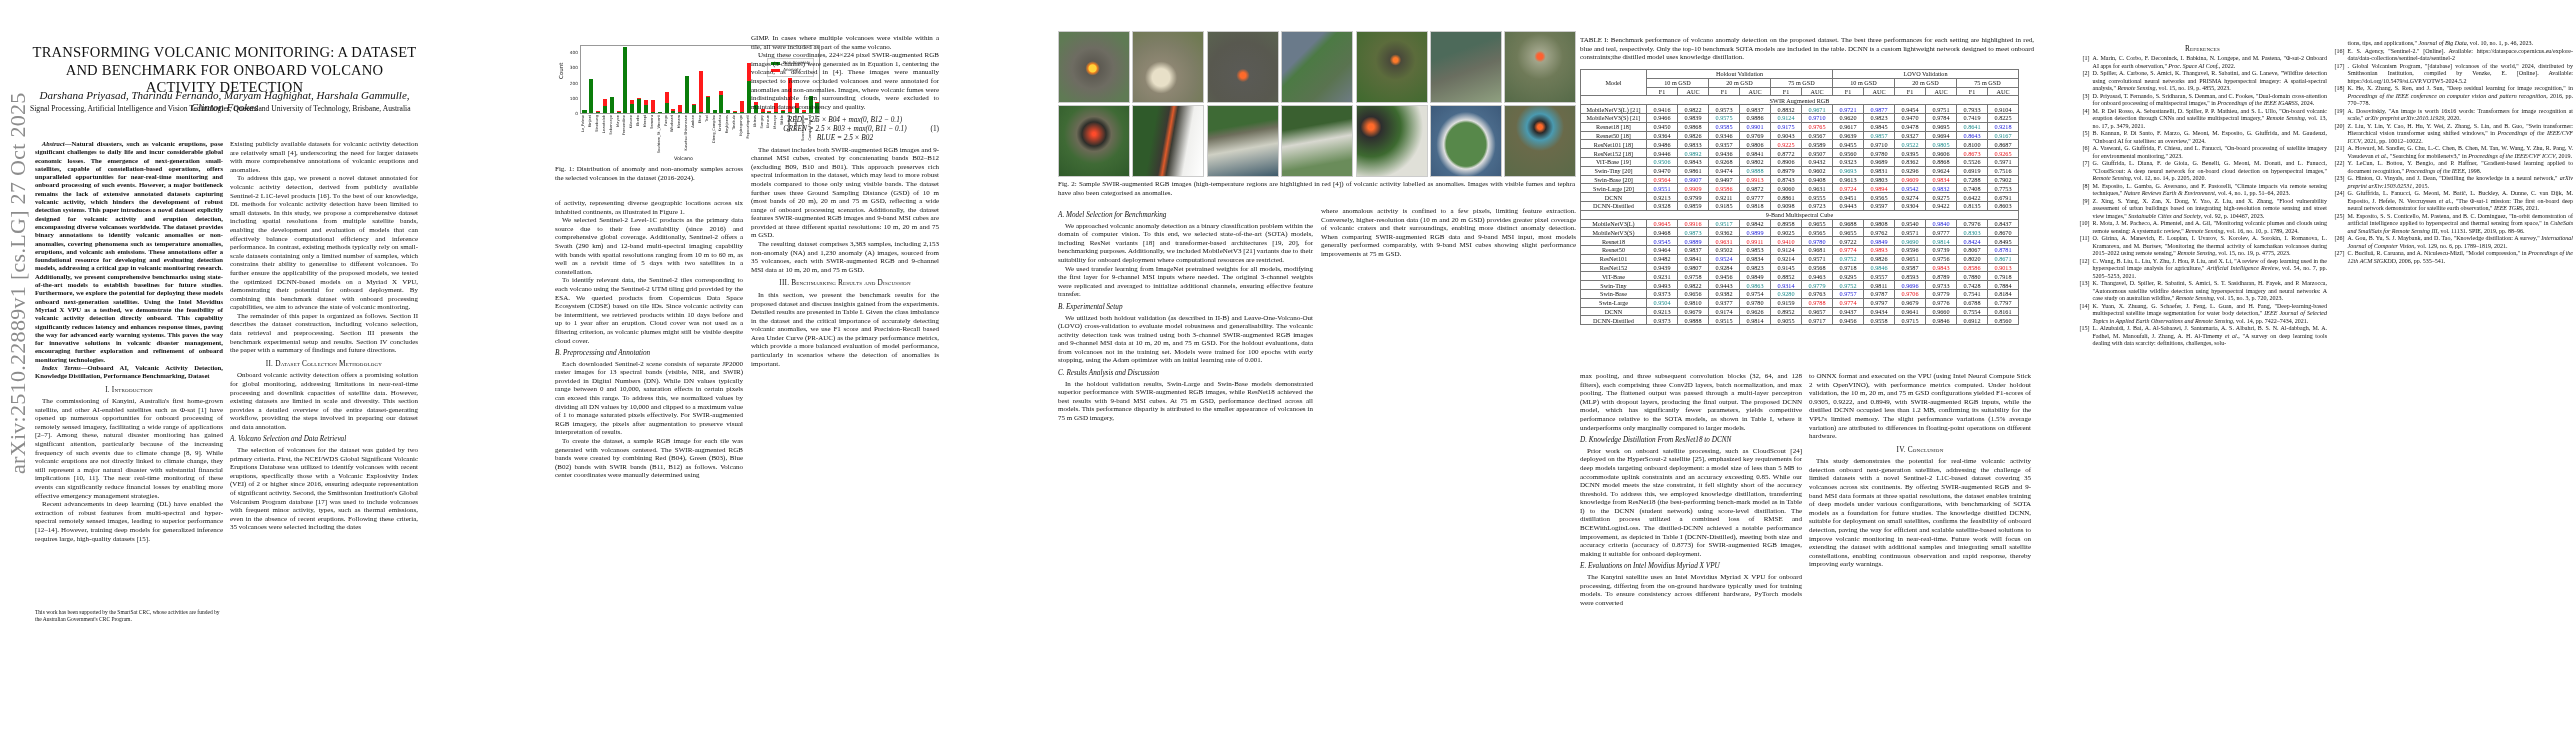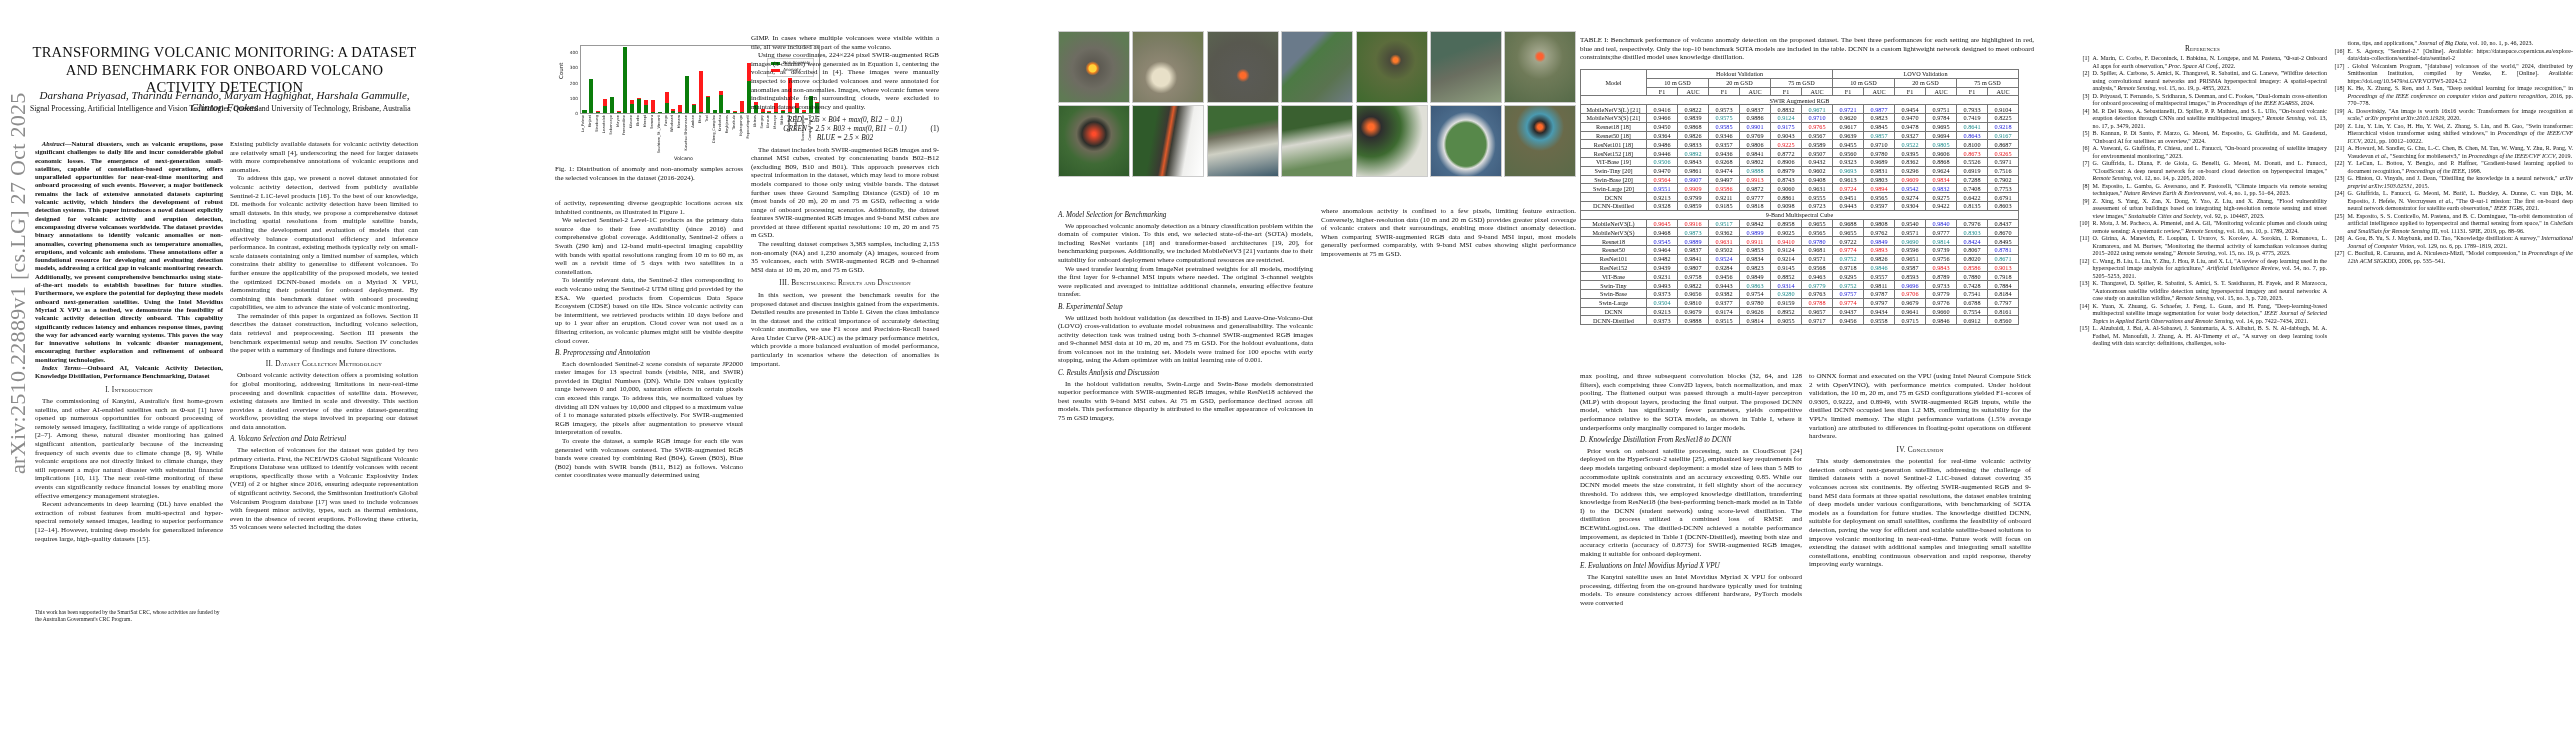--- a/index.html
+++ b/index.html
@@ -327,20 +327,21 @@
     <div style="background:linear-gradient(160deg,#4d6a5a 0 30%, #6a6e60 55%, #8fa080 100%);"></div>
     <div style="background:radial-gradient(circle at 50% 35%, #ff6030 0 5%, #a0a48a 10%, #6f7a58 40%, #556a48 100%);"></div>
     <div style="background:radial-gradient(circle at 50% 40%, #ff4a2a 0 3%, #2e2e2a 22%, #6b6a56 32%, #3f6a35 55%, #2f5a2a 100%);"></div>
     <div style="background:linear-gradient(100deg,#2f5a2a 0 30%, #3a3a32 45%, #e05a2a 50%, #3a3a32 55%, #f0f0ee 75%, #ffffff 100%);"></div>
     <div style="background:linear-gradient(170deg,#3e6a35 0 30%, #6e6e5c 40%, #cfd0c4 60%, #3e5a6a 100%);"></div>
     <div style="background:linear-gradient(170deg,#3a6030 0 30%, #d8d8d0 50%, #6a8c5a 80%);"></div>
     <div style="background:radial-gradient(circle at 20% 30%, #ff6a2a 0 4%, #2e2e2e 14%, #3d6a30 40%, #e0e0d8 70%);"></div>
     <div style="background:radial-gradient(ellipse at 50% 55%, #57884a 0 40%, #e0e0e0 45%, #4a6a8a 60%, #3d5a7a 100%);"></div>
     <div style="background:radial-gradient(circle at 50% 30%, #ff6a2a 0 4%, #2a2a2a 10%, #4a9ab0 22%, #6a6a4a 40%, #5a6a48 100%);"></div>
   </div>
+  <div class="caption" style="position:absolute; left:200px; top:180px; width:517px;">Fig. 2: Sample SWIR-augmented RGB images (high-temperature regions are highlighted in red [4]) of volcanic activity labelled as anomalies. Images with visible fumes and tephra have also been categorised as anomalies.</div>
 
   <div class="col" style="left:200px; top:207px; width:255px;">
     <div class="subsec">A. Model Selection for Benchmarking</div>
     <p>We approached volcanic anomaly detection as a binary classification problem within the domain of computer vision. To this end, we selected state-of-the-art (SOTA) models, including ResNet variants [18] and transformer-based architectures [19, 20], for benchmarking purposes. Additionally, we included MobileNetV3 [21] variants due to their suitability for onboard deployment where computational resources are restricted.</p>
     <p>We used transfer learning from ImageNet pretrained weights for all models, modifying the first layer for 9-channel MSI inputs where needed. The original 3-channel weights were replicated and averaged to initialize additional channels, ensuring effective feature transfer.</p>
     <div class="subsec">B. Experimental Setup</div>
     <p>We utilized both holdout validation (as described in II-B) and Leave-One-Volcano-Out (LOVO) cross-validation to evaluate model robustness and generalisability. The volcanic activity detection task was trained using both 3-channel SWIR-augmented RGB images and 9-channel MSI data at 10 m, 20 m, and 75 m GSD. For the holdout evaluations, data from volcanoes not in the training set. Models were trained for 100 epochs with early stopping, using the Adam optimizer with an initial learning rate of 0.001.</p>
     <div class="subsec">C. Results Analysis and Discussion</div>
     <p>In the holdout validation results, Swin-Large and Swin-Base models demonstrated superior performance with SWIR-augmented RGB images, while ResNet18 achieved the best results with 9-band MSI cubes. At 75 m GSD, performance declined across all models. This performance disparity is attributed to the smaller appearance of volcanoes in 75 m GSD imagery,</p>
   </div>

